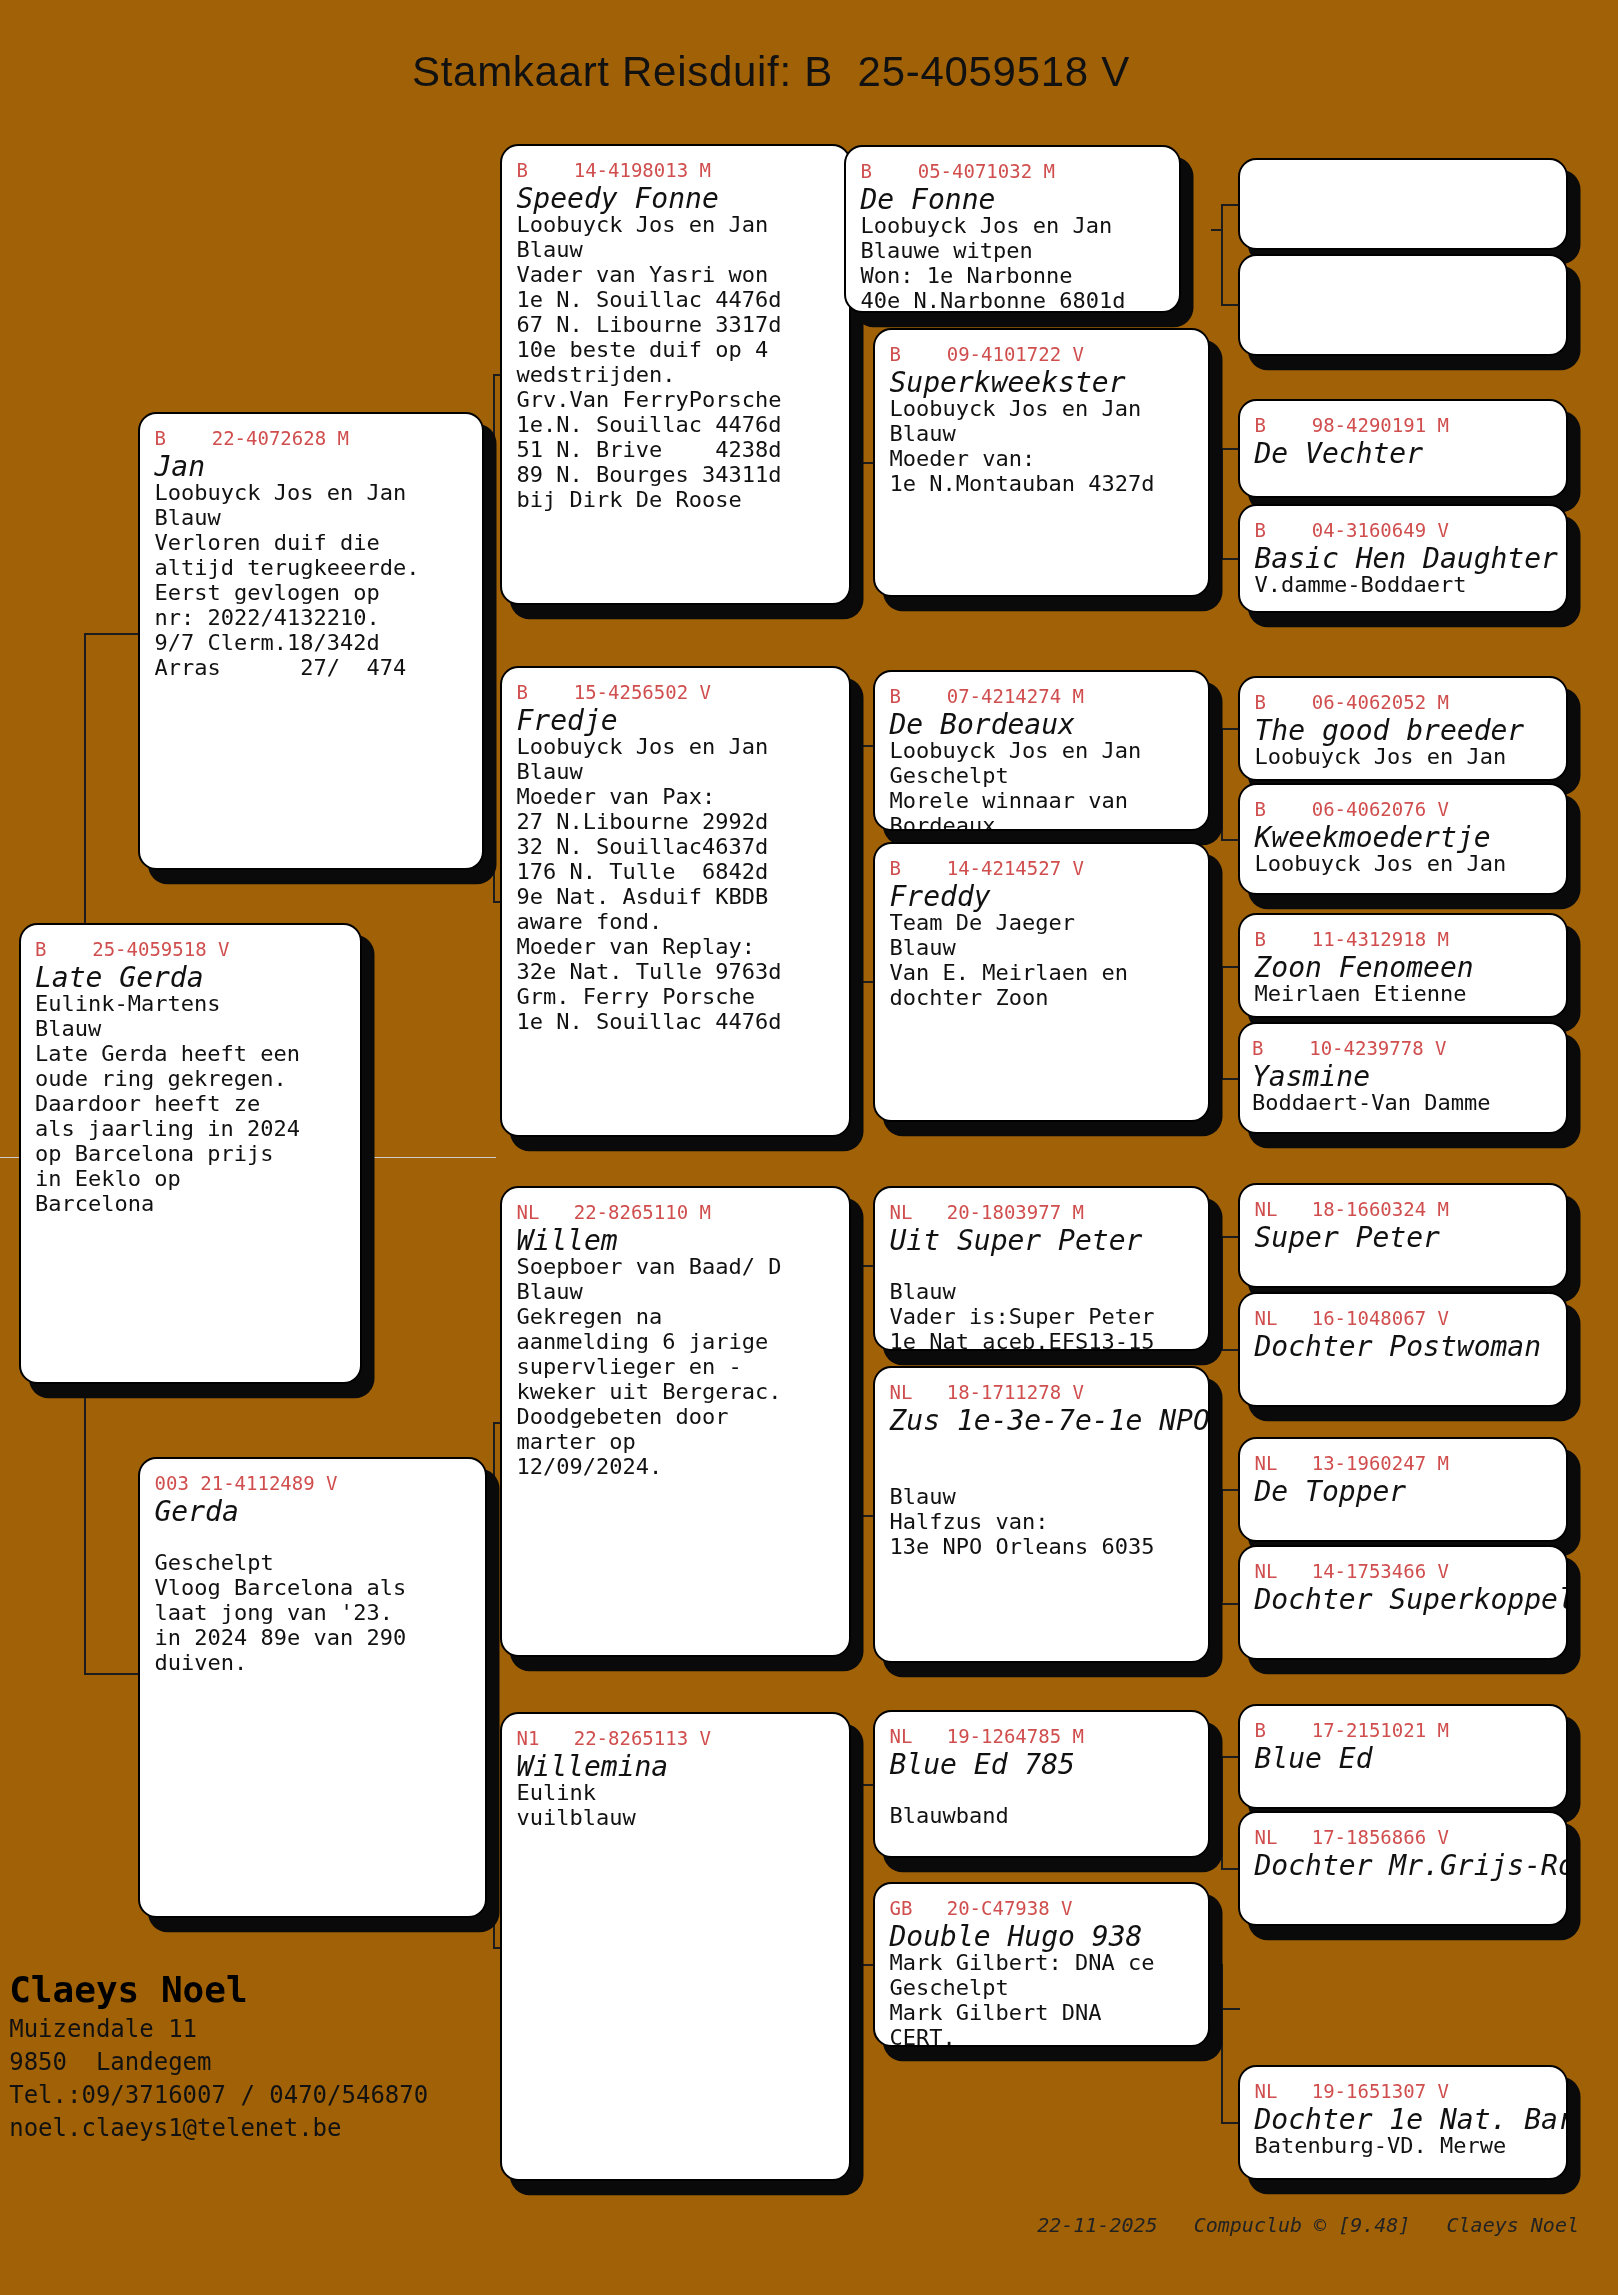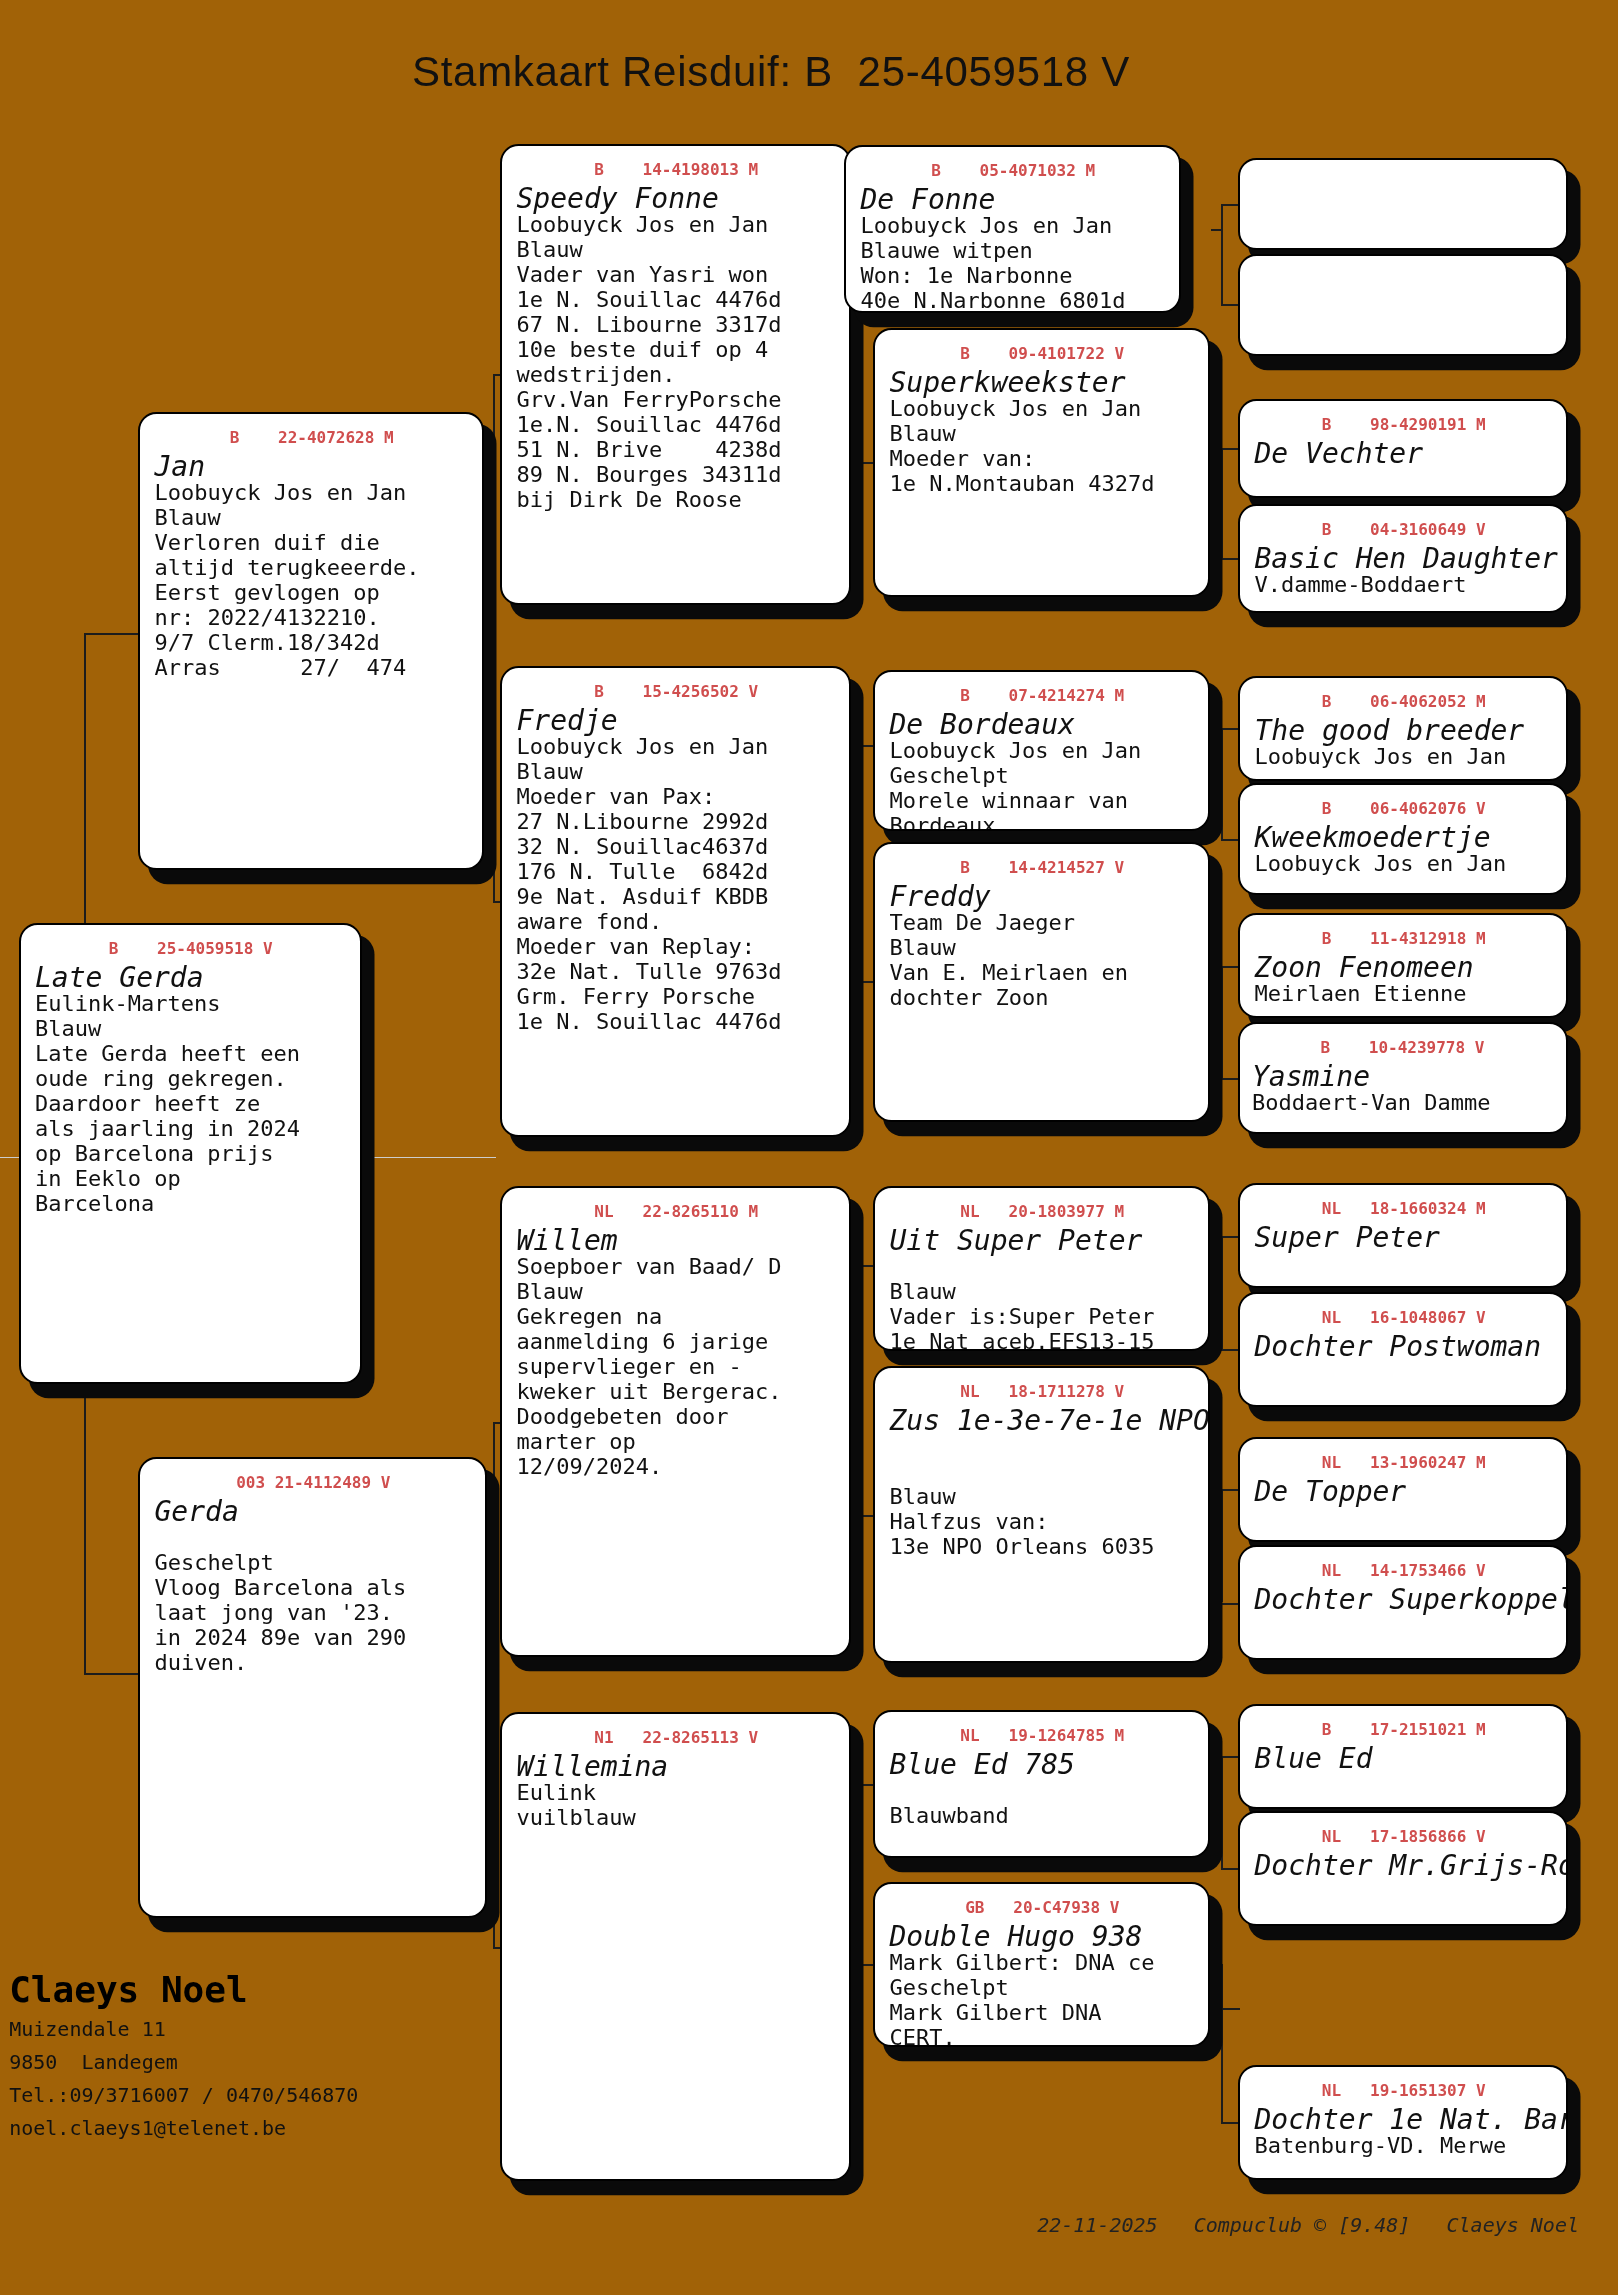--- a/index.html
+++ b/index.html
@@ -22,39 +22,39 @@
     background:#fff;
     border:2px solid #000;
     border-radius:18.5px;
     box-shadow:11.2px 13px 0 1.3px #0a0a0a;
     padding:8px 13px 6.6px 14.5px;
     box-sizing:border-box;
     overflow:hidden;
     z-index:2;
   }
   .pbox .hdr{
-    font-size:16px;line-height:32px;
-    color:#d04e4e;white-space:pre;font-weight:700;text-align:center;
+    font-size:19px;line-height:32px;
+    color:#d04e4e;white-space:pre;font-weight:400;
   }
   .pbox .bname{
     font-size:28px;line-height:26px;
     font-style:italic;white-space:pre;color:#111;
   }
   .pbox .line{
     font-size:22px;line-height:25px;white-space:pre;color:#111;
   }
   .vline,.hline{position:absolute;background:#1c1c1c;z-index:1;}
   .foldline{position:absolute;background:#cdcdcd;z-index:0;height:1.3px;}
   .contact{position:absolute;left:9.2px;top:1967px;z-index:3;}
   .contact .cname{
     font-size:36px;line-height:46px;font-weight:700;
     white-space:pre;color:#000;
   }
   .contact .cline{
-    font-size:20px;line-height:33px;white-space:pre;color:#111;
+    font-size:24px;line-height:33px;white-space:pre;color:#111;
   }
   .footer{
     position:absolute;right:40px;top:2213px;
     font-size:20px;font-style:italic;white-space:pre;color:#222;
     z-index:3;
   }
 </style>
 </head>
 <body>
 

